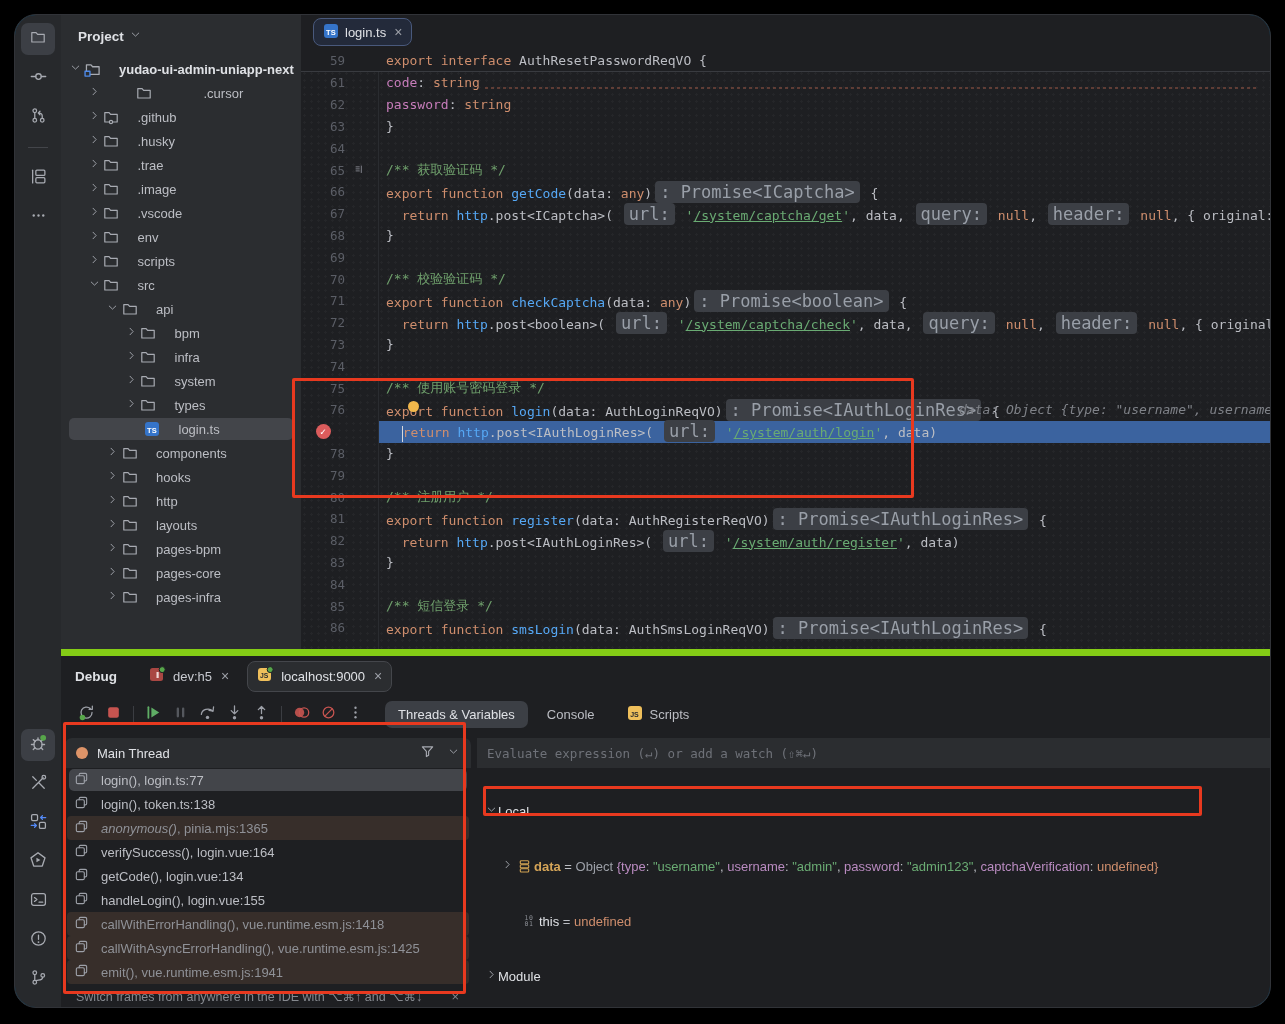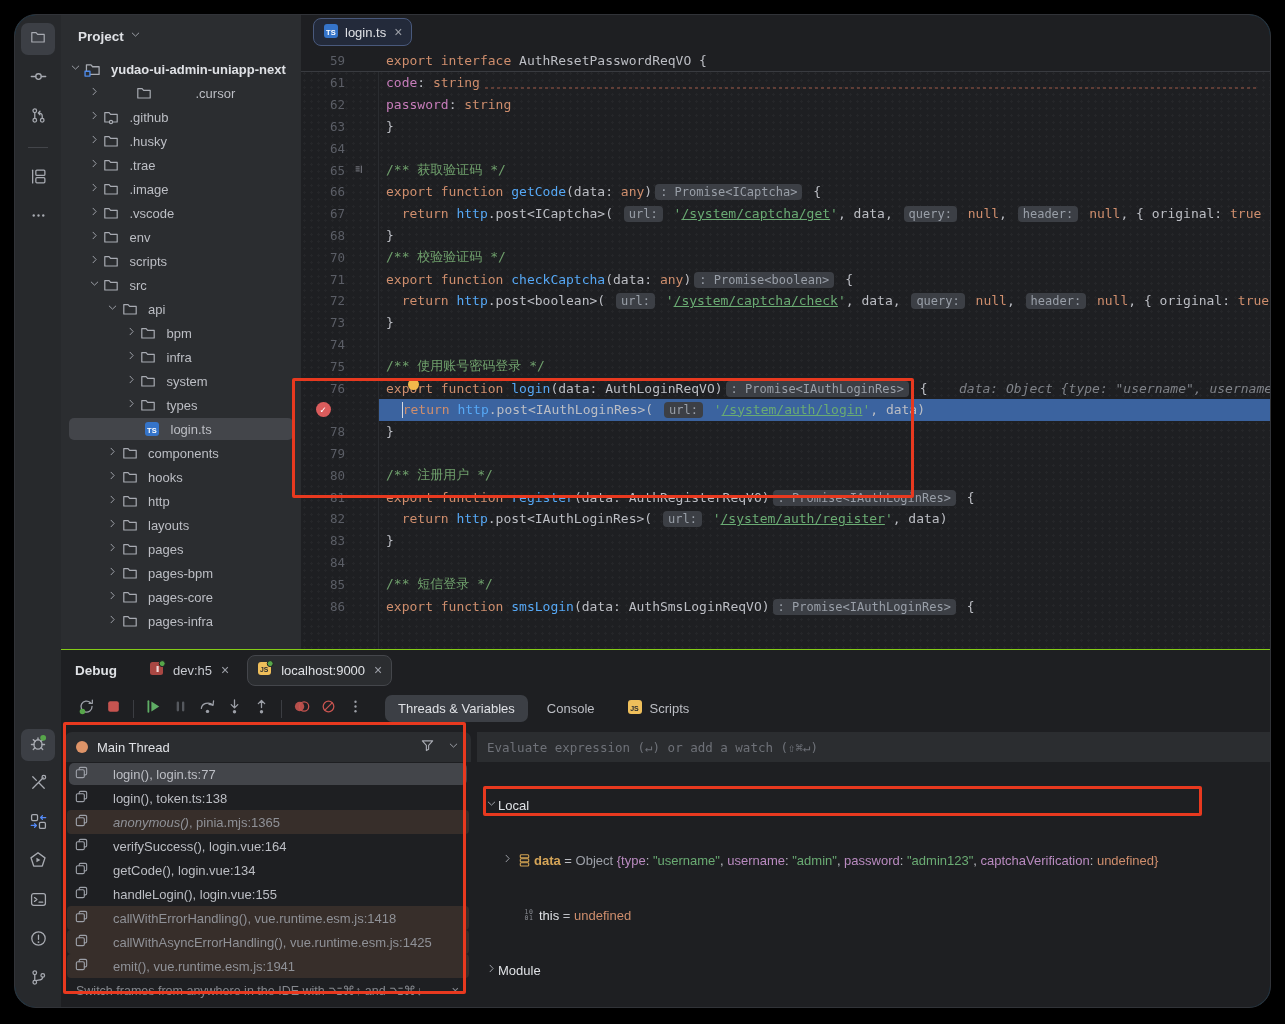--- a/index.html
+++ b/index.html
@@ -21,21 +21,21 @@
   .project-panel{position:absolute;left:46px;top:0;width:240px;height:634px;background:#2B2D30;overflow:hidden;}
   .pp-header{height:42px;display:flex;align-items:center;padding-left:17px;gap:5px;color:#DFE1E5;
              font-weight:700;font-size:13.5px;}
   .tree-row{height:24px;display:flex;align-items:center;font-size:13px;color:#BCBEC4;position:relative;white-space:nowrap;}
   .tree-row>*{position:relative;z-index:1;}
   .tree-row.selected::before{content:"";position:absolute;left:8px;right:8px;top:1px;bottom:1px;
                              background:#43454A;border-radius:5px;z-index:0;}
   .tree-row.bold{color:#DFE1E5;font-weight:700;}
   .chev{width:17px;flex:none;display:flex;justify-content:center;align-items:center;}
   .ficon{width:21px;flex:none;display:flex;justify-content:center;align-items:center;}
-  .tree-label{margin-left:8px;}
+  .tree-label{margin-left:16px;}
 
   
   .editor{position:absolute;left:286px;top:0;width:971px;height:634px;background:#1E1F22;overflow:hidden;}
   .tab-bar{height:34px;display:flex;align-items:flex-end;padding-left:12px;box-sizing:border-box;}
   .ed-tab{height:28px;display:flex;align-items:center;gap:6px;padding:0 9px;background:#232A3A;
           border:1px solid #49597C;border-radius:8px;margin-bottom:3px;font-size:13px;color:#DFE1E5;box-sizing:border-box;}
   .tab-close{color:#9DA0A8;font-size:14px;margin-left:2px;line-height:1;}
   .editor-body{position:relative;height:600px;
       background-image:radial-gradient(rgba(255,255,255,0.030) 1px,transparent 1.3px);background-size:7px 7px;}
   .editor-body::before{content:"";position:absolute;left:77px;top:0;bottom:0;width:1px;background:#2A2C30;z-index:0;}
@@ -44,52 +44,52 @@
   .cl.sticky{border-bottom:1px solid #393B40;background:#1E1F22;height:22px;}
   .cl.exec{background:linear-gradient(to right,transparent 78px,#3B639F 78px);}
   .gutter{width:77px;flex:none;display:flex;align-items:center;height:100%;}
   .lnum{width:46px;display:flex;justify-content:flex-end;align-items:center;color:#5B5E66;font-size:12.5px;padding-right:2px;box-sizing:border-box;}
   .lnum.center{justify-content:center;}
   .gicon{width:26px;display:flex;justify-content:center;align-items:center;color:#7F828A;}
   .code{padding-left:8px;position:relative;z-index:1;}
   .tk-k{color:#CF8E6D;} .tk-f{color:#56A8F5;} .tk-s{color:#6AAB73;}
   .tk-l{color:#6AAB73;text-decoration:underline;} .tk-c{color:#6FA06C;}
   .tk-t{color:#BCBEC4;} .tk-fld{color:#C77DBB;}
-  .pill{background:#3C3F45;color:#999FA8;border-radius:4px;padding:1px 5px;font-size:12px;margin:4px 3px;}
+  .pill{background:#3C3F45;color:#999FA8;border-radius:4px;padding:1px 5px;font-size:17px;margin:4px 3px;}
   .bp{width:15px;height:15px;border-radius:50%;background:#DB5C5C;color:#fff;font-size:10px;font-weight:700;
       display:flex;align-items:center;justify-content:center;line-height:1;}
   .caret{display:inline-block;width:0;height:16px;border-left:1.6px solid #D6D8DE;vertical-align:middle;}
   .amber-dot{position:absolute;left:107px;top:2px;width:11px;height:11px;border-radius:50%;background:#F2B84B;z-index:2;}
   .dbg-hint{position:absolute;left:658px;top:0;height:100%;display:flex;align-items:center;
             color:#7F8288;font-style:italic;z-index:1;}
   .squiggle{position:absolute;left:184px;right:14px;top:15px;height:2px;
             background:repeating-linear-gradient(90deg,rgba(158,88,70,.5) 0 3px,transparent 3px 6px);}
 
   
   .debug-panel{position:absolute;left:46px;top:634px;width:1211px;height:360px;background:#1E1F22;
-               border-top:1px solid #84cc16;box-sizing:border-box;}
+               border-top:7px solid #84cc16;box-sizing:border-box;}
   .dbg-header{height:40px;display:flex;align-items:center;padding-left:14px;}
   .dbg-title{color:#DFE1E5;font-weight:700;font-size:13.5px;}
   .run-tabs{display:flex;align-items:center;gap:8px;margin-left:22px;}
   .run-tab{display:flex;align-items:center;gap:7px;height:29px;padding:0 9px;border-radius:8px;
            color:#C8CAD0;font-size:13px;border:1px solid transparent;}
   .run-tab.selected{background:#2B2D30;border-color:#44464B;color:#DFE1E5;}
   .dbg-toolbar{height:37px;display:flex;align-items:center;padding-left:12px;}
   .act{width:27px;height:24px;display:flex;align-items:center;justify-content:center;border-radius:5px;}
   .act-sep{width:1px;height:18px;background:#3B3D42;margin:0 6px;}
   .view-tabs{display:flex;align-items:center;gap:6px;margin-left:16px;}
   .vtab{height:27px;display:flex;align-items:center;padding:0 13px;border-radius:7px;color:#BCBEC4;font-size:13px;gap:7px;}
   .vtab.selected{background:#3C3F45;color:#DFE1E5;}
   .dbg-content{position:absolute;top:77px;left:0;right:0;bottom:0;display:flex;padding-top:5px;box-sizing:border-box;}
   .frames-panel{position:relative;width:406px;margin-left:4px;flex:none;}
   .thread-header{height:30px;background:#2B2D30;border-radius:7px 7px 0 0;display:flex;align-items:center;
                  padding:0 11px;gap:9px;color:#DFE1E5;font-size:13px;}
   .thread-dot{width:12px;height:12px;border-radius:50%;background:#DE9468;}
   .th-right{margin-left:auto;display:flex;align-items:center;gap:12px;}
-  .frame-row{height:24px;display:flex;align-items:center;padding-left:9px;gap:24px;font-size:13px;
+  .frame-row{height:24px;display:flex;align-items:center;padding-left:9px;gap:12px;font-size:13px;
              color:#BCBEC4;position:relative;white-space:nowrap;}
   .frame-row>*{position:relative;z-index:1;}
   .frame-row.selected::before{content:"";position:absolute;left:4px;right:4px;top:1px;bottom:1px;
                               background:#43454A;border-radius:5px;z-index:0;}
   .frame-row.library{color:#8F9197;}
   .frame-row.library::before{content:"";position:absolute;left:2px;right:2px;top:0;bottom:0;
                              background:#372E2A;border-radius:4px;z-index:0;}
   .frame-row.hint{color:#85888E;font-size:12.5px;padding-left:11px;}
   .hint-close{margin-left:auto;margin-right:12px;color:#85888E;font-size:13px;}
   .fname.it{font-style:italic;}
@@ -436,31 +436,20 @@
           </div>
           <div class="tree-row" style="padding-left: 45px;">
             <span><svg width="13" height="13" viewBox="0 0 16 16" fill="none" stroke="#A8ABB2" stroke-width="1.2" stroke-linecap="round" stroke-linejoin="round">
                 <path d="M6.2 4 10 8l-3.8 4" stroke="#9DA0A8"></path>
               </svg></span>
             <span class="ficon">
               <svg width="16" height="16" viewBox="0 0 16 16" fill="none" stroke="#A8ABB2" stroke-width="1.2" stroke-linecap="round" stroke-linejoin="round">
                 <path d="M1.8 13V3.6h4.3l1.5 1.8h6.6V13z"></path>
               </svg>
             </span>
-            <span class="tree-label">pages</span>
-          </div>
-          <div class="tree-row" style="padding-left: 45px;">
-            <span><svg width="13" height="13" viewBox="0 0 16 16" fill="none" stroke="#A8ABB2" stroke-width="1.2" stroke-linecap="round" stroke-linejoin="round">
-                <path d="M6.2 4 10 8l-3.8 4" stroke="#9DA0A8"></path>
-              </svg></span>
-            <span class="ficon">
-              <svg width="16" height="16" viewBox="0 0 16 16" fill="none" stroke="#A8ABB2" stroke-width="1.2" stroke-linecap="round" stroke-linejoin="round">
-                <path d="M1.8 13V3.6h4.3l1.5 1.8h6.6V13z"></path>
-              </svg>
-            </span>
             <span class="tree-label">pages-bpm</span>
           </div>
           <div class="tree-row" style="padding-left: 45px;">
             <span><svg width="13" height="13" viewBox="0 0 16 16" fill="none" stroke="#A8ABB2" stroke-width="1.2" stroke-linecap="round" stroke-linejoin="round">
                 <path d="M6.2 4 10 8l-3.8 4" stroke="#9DA0A8"></path>
               </svg></span>
             <span class="ficon">
               <svg width="16" height="16" viewBox="0 0 16 16" fill="none" stroke="#A8ABB2" stroke-width="1.2" stroke-linecap="round" stroke-linejoin="round">
                 <path d="M1.8 13V3.6h4.3l1.5 1.8h6.6V13z"></path>
               </svg>
@@ -497,20 +486,21 @@
           <div class="cl"><div class="gutter"><div class="lnum">61</div><div class="gicon"></div></div><div class="code"><span class="tk-fld">code</span><span class="tk-t">: </span><span class="tk-k">string</span></div><span class="squiggle"></span></div>
           <div class="cl"><div class="gutter"><div class="lnum">62</div><div class="gicon"></div></div><div class="code"><span class="tk-fld">password</span><span class="tk-t">: </span><span class="tk-k">string</span></div></div>
           <div class="cl"><div class="gutter"><div class="lnum">63</div><div class="gicon"></div></div><div class="code"><span class="tk-t">}</span></div></div>
           <div class="cl"><div class="gutter"><div class="lnum">64</div><div class="gicon"></div></div><div class="code"></div></div>
           <div class="cl"><div class="gutter"><div class="lnum">65</div><div class="gicon"><svg width="13" height="13" viewBox="0 0 16 16" fill="none" stroke="#A8ABB2" stroke-width="1.2" stroke-linecap="round" stroke-linejoin="round">
                   <path d="M2.5 3.5h4M2.5 6h4M2.5 8.5h4M9 2.5v8" stroke="#7F828A"></path>
                 </svg></div></div><div class="code"><span class="tk-c">/** 获取验证码 */</span></div></div>
           <div class="cl"><div class="gutter"><div class="lnum">66</div><div class="gicon"></div></div><div class="code"><span class="tk-k">export</span><span class="tk-t"> </span><span class="tk-k">function</span><span class="tk-t"> </span><span class="tk-f">getCode</span><span class="tk-t">(data: </span><span class="tk-k">any</span><span class="tk-t">)</span><span class="pill">: Promise&lt;ICaptcha&gt;</span><span class="tk-t"> {</span></div></div>
           <div class="cl"><div class="gutter"><div class="lnum">67</div><div class="gicon"></div></div><div class="code"><span class="tk-t">  </span><span class="tk-k">return</span><span class="tk-t"> </span><span class="tk-f">http</span><span class="tk-t">.post&lt;ICaptcha&gt;( </span><span class="pill">url:</span><span class="tk-t"> </span><span class="tk-s">'</span><span class="tk-l">/system/captcha/get</span><span class="tk-s">'</span><span class="tk-t">, data, </span><span class="pill">query:</span><span class="tk-t"> </span><span class="tk-k">null</span><span class="tk-t">, </span><span class="pill">header:</span><span class="tk-t"> </span><span class="tk-k">null</span><span class="tk-t">, { original: </span><span class="tk-k">true</span><span class="tk-t"> })</span></div></div>
           <div class="cl"><div class="gutter"><div class="lnum">68</div><div class="gicon"></div></div><div class="code"><span class="tk-t">}</span></div></div>
+          <div class="cl"><div class="gutter"><div class="lnum">69</div><div class="gicon"></div></div><div class="code"></div></div>
           <div class="cl"><div class="gutter"><div class="lnum">70</div><div class="gicon"></div></div><div class="code"><span class="tk-c">/** 校验验证码 */</span></div></div>
           <div class="cl"><div class="gutter"><div class="lnum">71</div><div class="gicon"></div></div><div class="code"><span class="tk-k">export</span><span class="tk-t"> </span><span class="tk-k">function</span><span class="tk-t"> </span><span class="tk-f">checkCaptcha</span><span class="tk-t">(data: </span><span class="tk-k">any</span><span class="tk-t">)</span><span class="pill">: Promise&lt;boolean&gt;</span><span class="tk-t"> {</span></div></div>
           <div class="cl"><div class="gutter"><div class="lnum">72</div><div class="gicon"></div></div><div class="code"><span class="tk-t">  </span><span class="tk-k">return</span><span class="tk-t"> </span><span class="tk-f">http</span><span class="tk-t">.post&lt;boolean&gt;( </span><span class="pill">url:</span><span class="tk-t"> </span><span class="tk-s">'</span><span class="tk-l">/system/captcha/check</span><span class="tk-s">'</span><span class="tk-t">, data, </span><span class="pill">query:</span><span class="tk-t"> </span><span class="tk-k">null</span><span class="tk-t">, </span><span class="pill">header:</span><span class="tk-t"> </span><span class="tk-k">null</span><span class="tk-t">, { original: </span><span class="tk-k">true</span><span class="tk-t"> })</span></div></div>
           <div class="cl"><div class="gutter"><div class="lnum">73</div><div class="gicon"></div></div><div class="code"><span class="tk-t">}</span></div></div>
           <div class="cl"><div class="gutter"><div class="lnum">74</div><div class="gicon"></div></div><div class="code"></div></div>
           <div class="cl"><div class="gutter"><div class="lnum">75</div><div class="gicon"></div></div><div class="code"><span class="tk-c">/** 使用账号密码登录 */</span></div></div>
           <div class="cl"><div class="gutter"><div class="lnum">76</div><div class="gicon"></div></div><div class="code"><span class="tk-k">export</span><span class="tk-t"> </span><span class="tk-k">function</span><span class="tk-t"> </span><span class="tk-f">login</span><span class="tk-t">(data: AuthLoginReqVO)</span><span class="pill">: Promise&lt;IAuthLoginRes&gt;</span><span class="tk-t"> {</span></div><span class="amber-dot"></span><span class="dbg-hint">data: Object {type: "username", username: "ad</span></div>
           <div class="cl exec"><div class="gutter"><div class="lnum center"><div class="bp">✓</div></div><div class="gicon"></div></div><div class="code"><span class="tk-t">  </span><span class="caret"></span><span class="tk-k">return</span><span class="tk-t"> </span><span class="tk-f">http</span><span class="tk-t">.post&lt;IAuthLoginRes&gt;( </span><span class="pill">url:</span><span class="tk-t"> </span><span class="tk-s">'</span><span class="tk-l">/system/auth/login</span><span class="tk-s">'</span><span class="tk-t">, data)</span></div></div>
           <div class="cl"><div class="gutter"><div class="lnum">78</div><div class="gicon"></div></div><div class="code"><span class="tk-t">}</span></div></div>
           <div class="cl"><div class="gutter"><div class="lnum">79</div><div class="gicon"></div></div><div class="code"></div></div>

